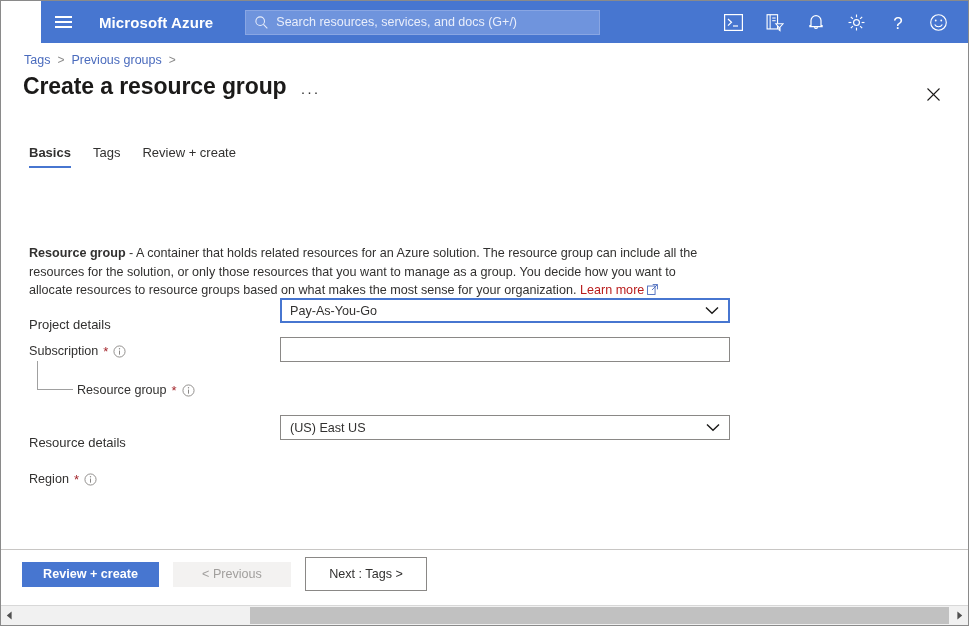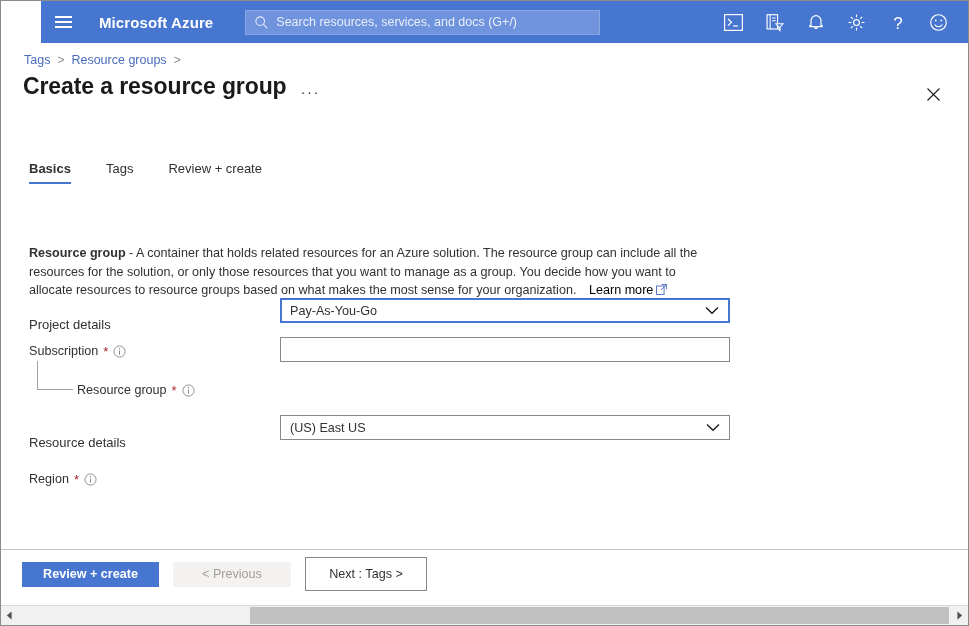--- a/index.html
+++ b/index.html
@@ -161,24 +161,24 @@
     position: absolute;
     right: 22px; top: 38px;
     width: 26px; height: 26px;
     display: flex; align-items: center; justify-content: center;
     cursor: pointer;
   }
 
   
   .tabs {
     position: absolute;
-    left: 26px; top: 118px;
+    left: 26px; top: 102px;
     display: flex;
     align-items: flex-end;
-    gap: 13px;
+    gap: 0;
   }
   .tab {
     font-size: 13px;
     color: #323130;
     padding: 0 11px 8px 11px;
     cursor: pointer;
     position: relative;
     white-space: nowrap;
   }
   .tab:first-child { padding-left: 2px; }
@@ -196,24 +196,23 @@
   .desc {
     position: absolute;
     left: 28px; top: 201px;
     width: 690px;
     font-size: 12.6px;
     line-height: 18.5px;
     color: #323130;
   }
   .desc b { font-weight: bold; }
   .desc .lnk {
-    color: #000000;
+    color: #b91c1c;
     text-decoration: none;
     cursor: pointer;
-    margin-left: 9px;
   }
   .extlink {
     display: inline-block;
     vertical-align: -1px;
     margin-left: 3px;
   }
 
   
   .sectionhead {
     position: absolute;
@@ -442,21 +441,21 @@
       </div>
 
     </div>
   </div>
 
   <div class="blade">
 
     <div class="breadcrumb">
       <a>Tags</a>
       <span class="sep">&gt;</span>
-      <a>Resource groups</a>
+      <a>Previous groups</a>
       <span class="sep">&gt;</span>
     </div>
 
     <div class="titlerow">
       <div class="pagetitle">Create a resource group</div>
       <div class="ellipsis">···</div>
     </div>
 
     <div class="closebtn">
       <svg width="15" height="15" viewBox="0 0 16 16">

